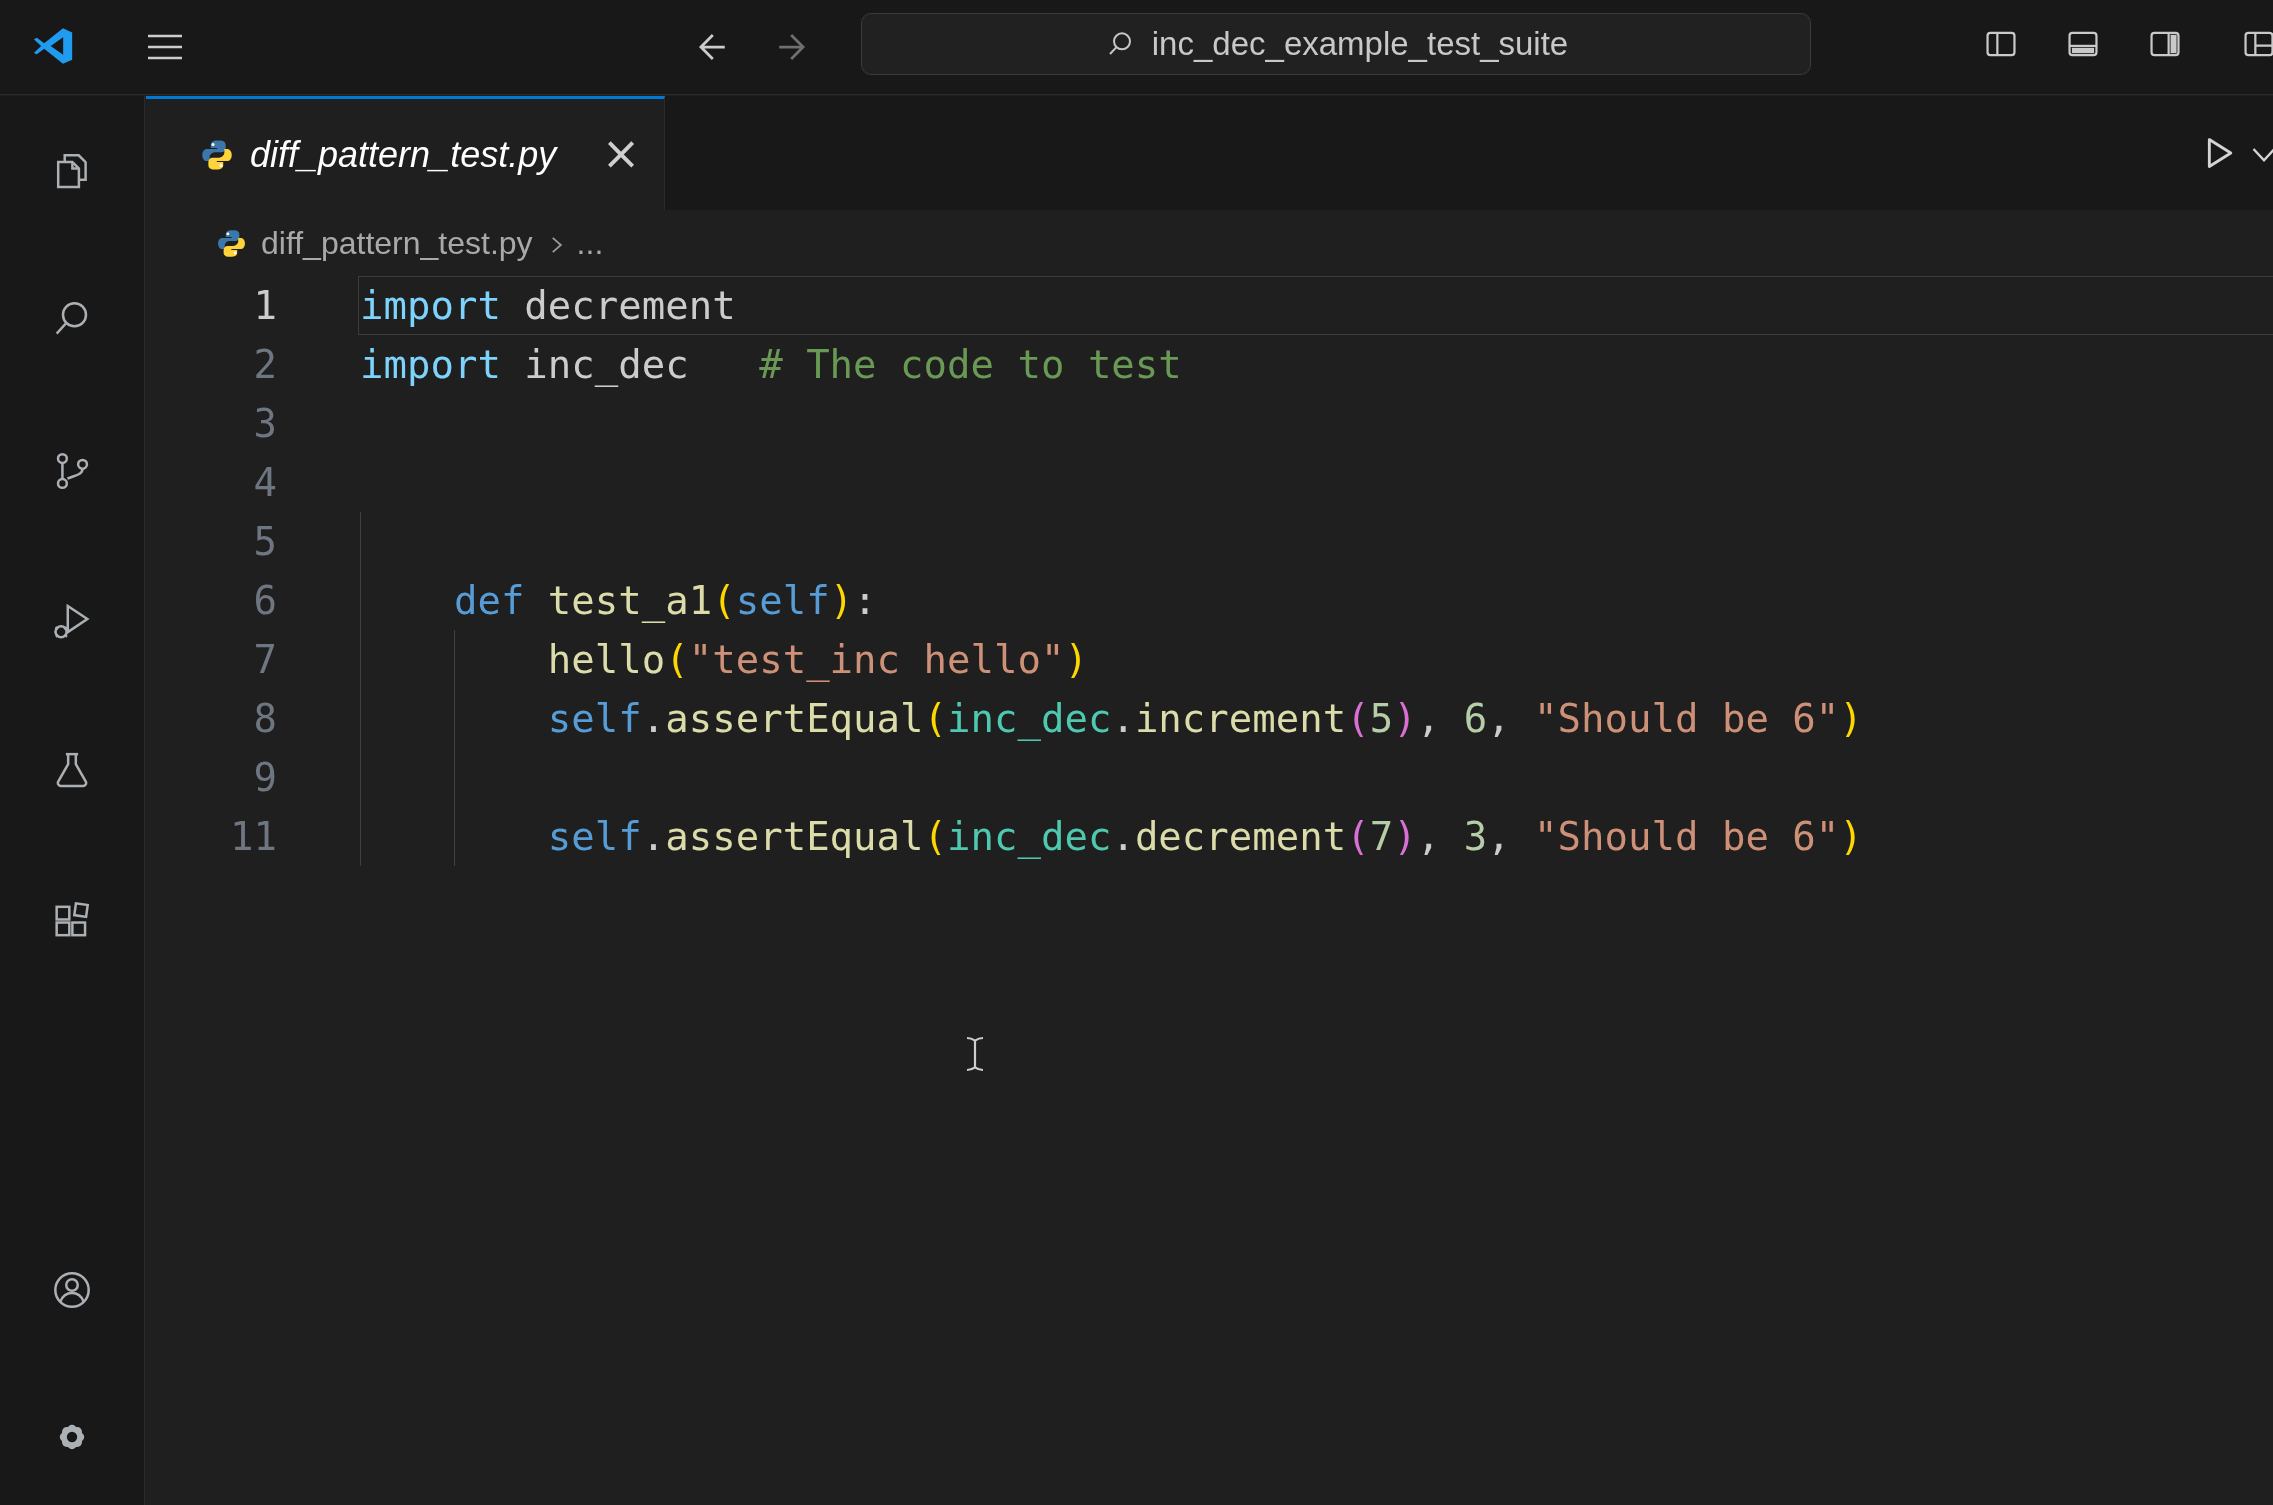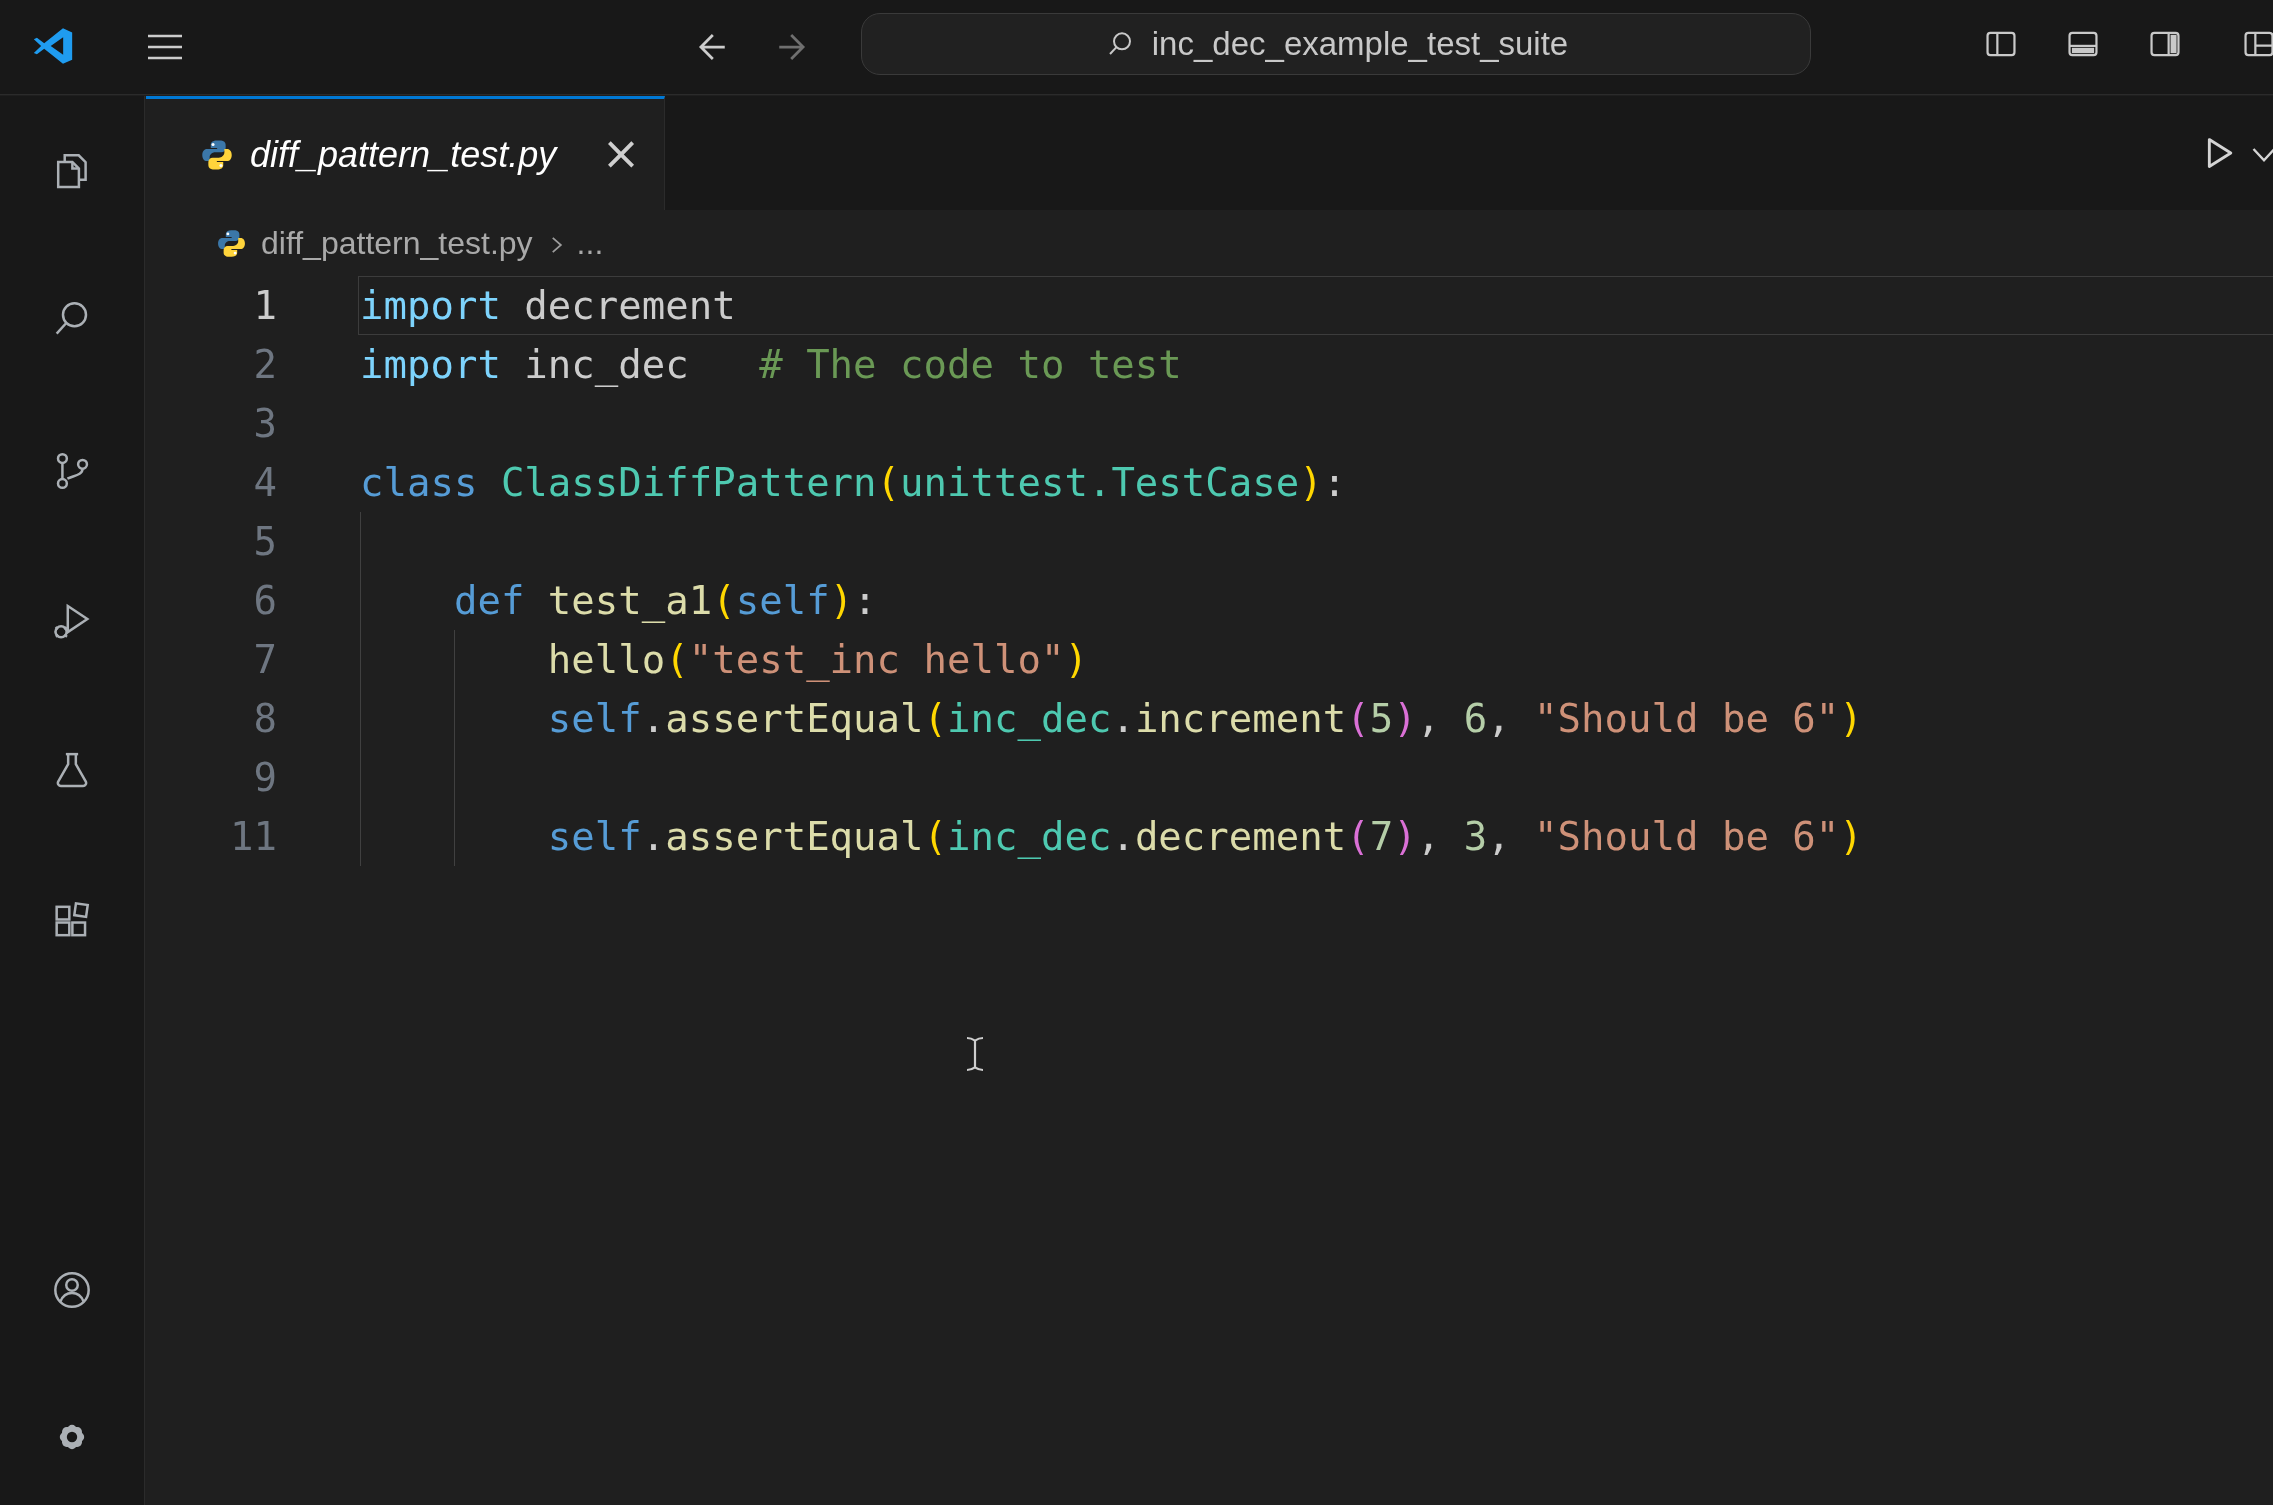--- a/index.html
+++ b/index.html
@@ -13,21 +13,21 @@
 
   
   .titlebar{position:absolute;left:0;top:0;width:2273px;height:95px;background:#181818;border-bottom:1px solid #2b2b2b;box-sizing:border-box;}
   .vscode-logo{position:absolute;left:30px;top:24px;}
   .menu-btn{position:absolute;left:143px;top:28px;cursor:pointer;}
   .nav-btn{position:absolute;top:25px;}
   .nav-back{left:689px;}
   .nav-fwd{left:771px;}
   .command-center{
     position:absolute;left:861px;top:13px;width:950px;height:62px;box-sizing:border-box;
-    background:#212121;border:1px solid #3a3a3a;border-radius:19px;
+    background:#212121;border:1px solid #3a3a3a;border-radius:10px;
     display:flex;align-items:center;justify-content:center;gap:16px;
     color:#c8c8c8;font-size:33px;cursor:pointer;
   }
   .layout-btn{position:absolute;top:25px;}
 
   
   .activitybar{position:absolute;left:0;top:96px;width:145px;height:1409px;background:#181818;border-right:1px solid #2b2b2b;box-sizing:border-box;}
   .ab-item{position:absolute;left:49px;width:46px;height:46px;cursor:pointer;}
 
   
@@ -228,21 +228,20 @@
       <div class="code-line">
         <span class="line-num">2</span>
         <span class="line-text"><span class="c-kw">import</span><span class="c-pln"> inc_dec   </span><span class="c-cmt"># The code to test</span></span>
       </div>
       <div class="code-line">
         <span class="line-num">3</span>
         <span class="line-text"></span>
       </div>
       <div class="code-line">
         <span class="line-num">4</span>
-        <span class="line-text"><span class="c-kwb">class</span><span class="c-pln"> </span><span class="c-typ">ClassDiffPattern</span><span class="c-p1">(</span><span class="c-typ">unittest.TestCase</span><span class="c-p1">)</span><span class="c-pln">:</span></span>
       </div>
       <div class="code-line">
         <span class="line-num">5</span>
         <span class="indent-guide" style="left: 214px;"></span>
         <span class="line-text"></span>
       </div>
       <div class="code-line">
         <span class="line-num">6</span>
         <span class="indent-guide" style="left: 214px;"></span>
         <span class="line-text"><span class="c-pln">    </span><span class="c-kwb">def</span><span class="c-pln"> </span><span class="c-fn">test_a1</span><span class="c-p1">(</span><span class="c-slf">self</span><span class="c-p1">)</span><span class="c-pln">:</span></span>

